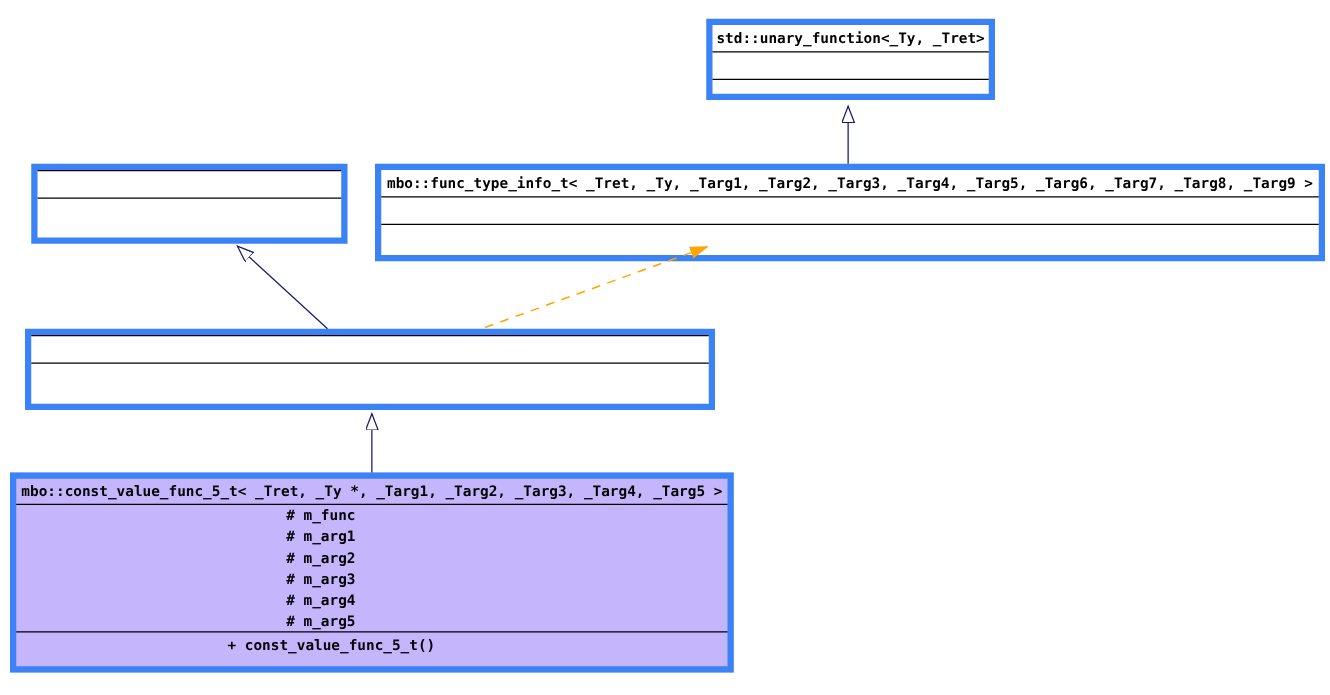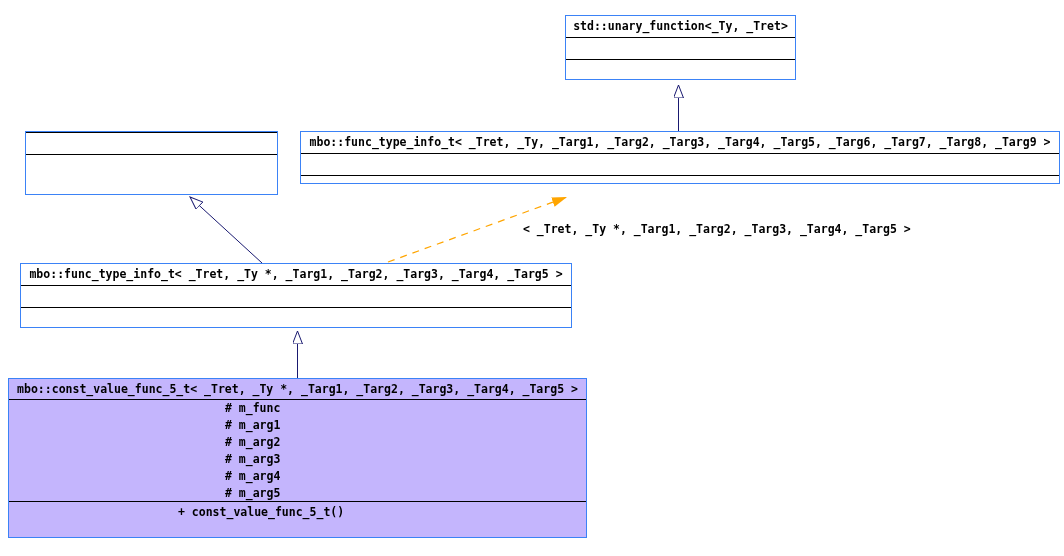--- a/index.html
+++ b/index.html
@@ -9,33 +9,33 @@
     position: relative;
     overflow: hidden;
     font-family: "DejaVu Sans Mono", monospace;
   }
   #canvas { position: absolute; left: 0; top: 0; width: 1064px; height: 556px; }
 
   .uml-node {
     position: absolute;
     box-sizing: border-box;
     background: #ffffff;
-    border: 1px solid #3b82f6;
+    border: 5px solid #3b82f6;
     color: #000000;
     font: bold 11.5px "DejaVu Sans Mono", monospace;
   }
   .row-title {
     height: 21px; line-height: 21px;
     text-align: center; white-space: nowrap; overflow: hidden;
   }
   .row-empty { height: 21px; border-top: 1px solid #000000; }
 
   #node-top    { left: 565px; top: 15px;  width: 231px; height: 65px; }
   #node-left   { left: 25px;  top: 131px; width: 253px; height: 64px; }
-  #node-right  { left: 300px; top: 131px; width: 760px; height: 53px; }
+  #node-right  { left: 300px; top: 131px; width: 760px; height: 78px; }
   #node-mid    { left: 20px;  top: 263px; width: 552px; height: 65px; }
 
   #node-bottom { left: 8px; top: 378px; width: 579px; height: 160px; background: #c4b5fd; }
   #node-bottom .row-title { height: 20px; line-height: 20px; }
   .compartment-attrs {
     height: 102px; border-top: 1px solid #000000;
     padding-top: 0; box-sizing: border-box;
   }
   .compartment-attrs .member-block { width: fit-content; margin-left: 216px; }
   .compartment-methods {
@@ -69,21 +69,20 @@
     <div class="row-empty"></div>
   </div>
 
   <div class="uml-node" id="node-right">
     <div class="row-title">mbo::func_type_info_t&lt; _Tret, _Ty, _Targ1, _Targ2, _Targ3, _Targ4, _Targ5, _Targ6, _Targ7, _Targ8, _Targ9 &gt;</div>
     <div class="row-empty"></div>
     <div class="row-empty"></div>
   </div>
 
   <div class="uml-node" id="node-mid">
-    <div class="row-title">mbo::func_type_info_t&lt; _Tret, _Ty *, _Targ1, _Targ2, _Targ3, _Targ4, _Targ5 &gt;</div>
     <div class="row-empty"></div>
     <div class="row-empty"></div>
   </div>
 
   <div class="uml-node" id="node-bottom">
     <div class="row-title">mbo::const_value_func_5_t&lt; _Tret, _Ty *, _Targ1, _Targ2, _Targ3, _Targ4, _Targ5 &gt;</div>
     <div class="compartment-attrs">
       <div class="member-block">
         <div class="member-line"># m_func</div>
         <div class="member-line"># m_arg1</div>
@@ -112,15 +111,14 @@
 
     <line x1="678.5" y1="131" x2="678.5" y2="85" stroke-width="1" marker-end="url(#arrow-hollow)" stroke="#191970"></line>
 
     <line x1="262" y1="263" x2="190" y2="197" stroke-width="1" marker-end="url(#arrow-hollow)" stroke="#191970"></line>
 
     <line x1="297.5" y1="378" x2="297.5" y2="331" stroke-width="1" marker-end="url(#arrow-hollow)" stroke="#191970"></line>
 
     <line x1="388" y1="262" x2="567" y2="197" stroke-width="1.2" stroke-dasharray="7,6" marker-end="url(#arrow-filled-orange)" stroke="#ffa500"></line>
   </svg>
 
-  <div id="template-args-label">&lt; _Tret, _Ty *, _Targ1, _Targ2, _Targ3, _Targ4, _Targ5 &gt;</div>
 
 </div>
 
 </body></html>

